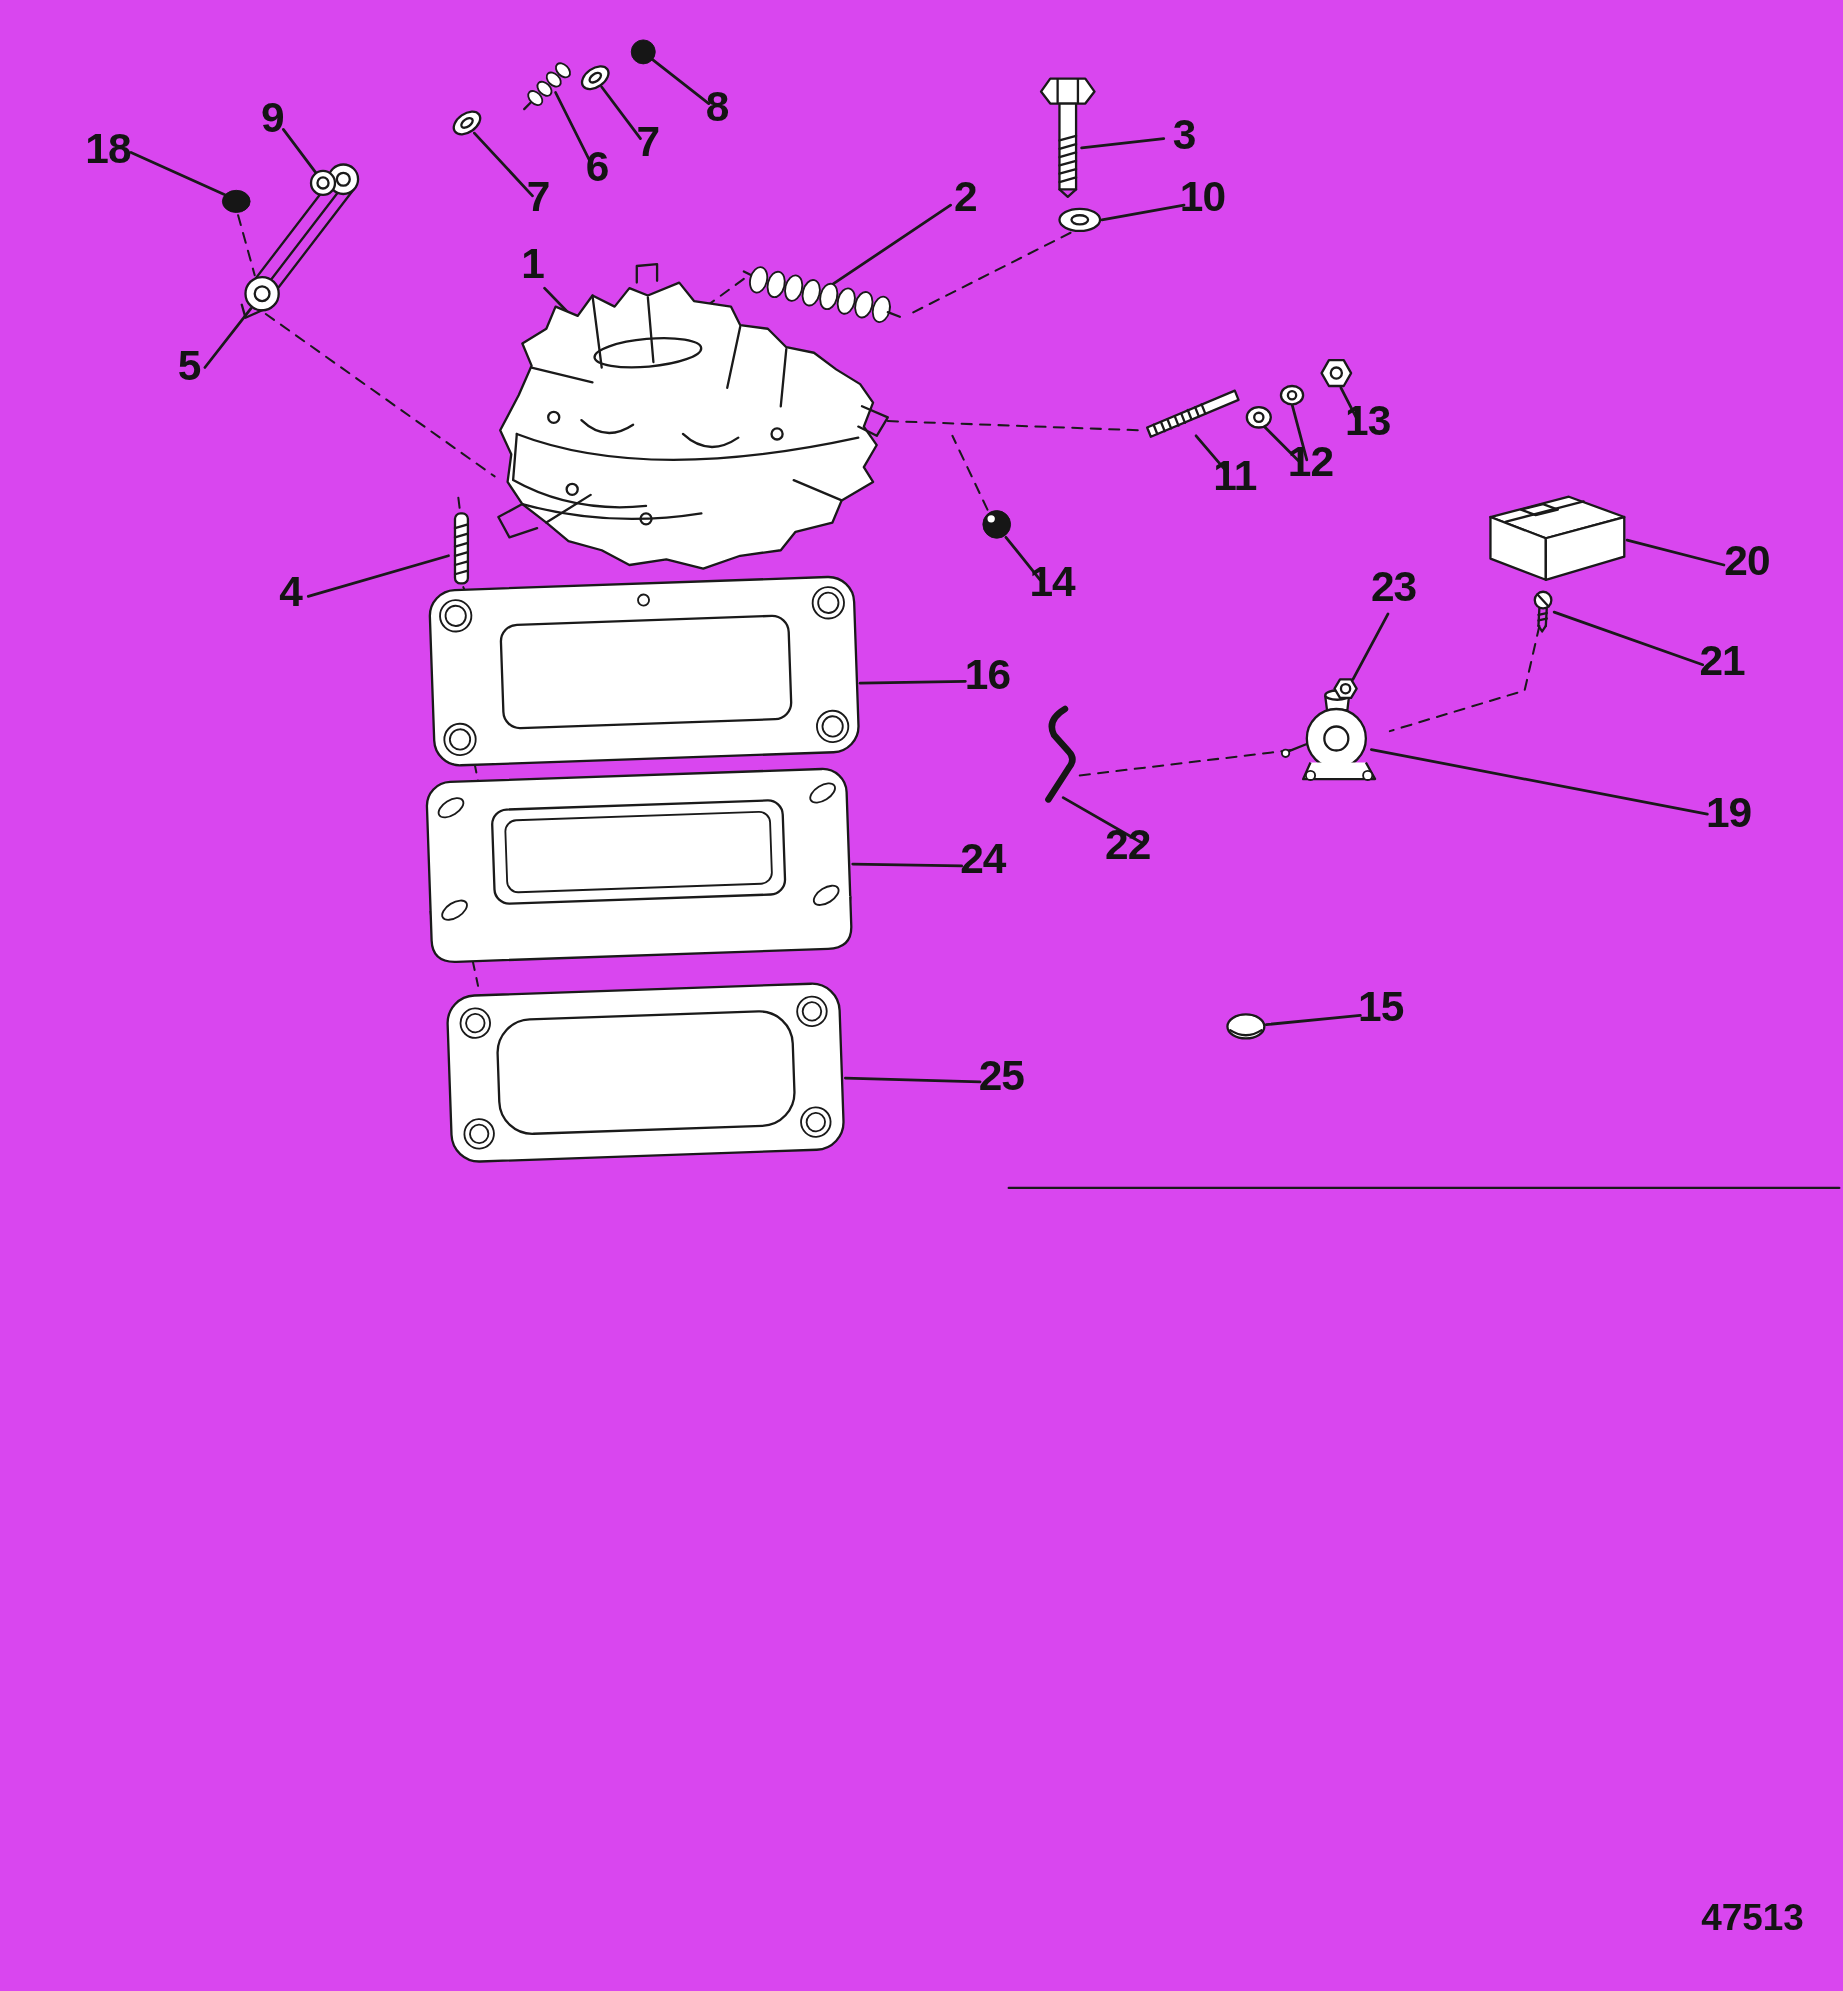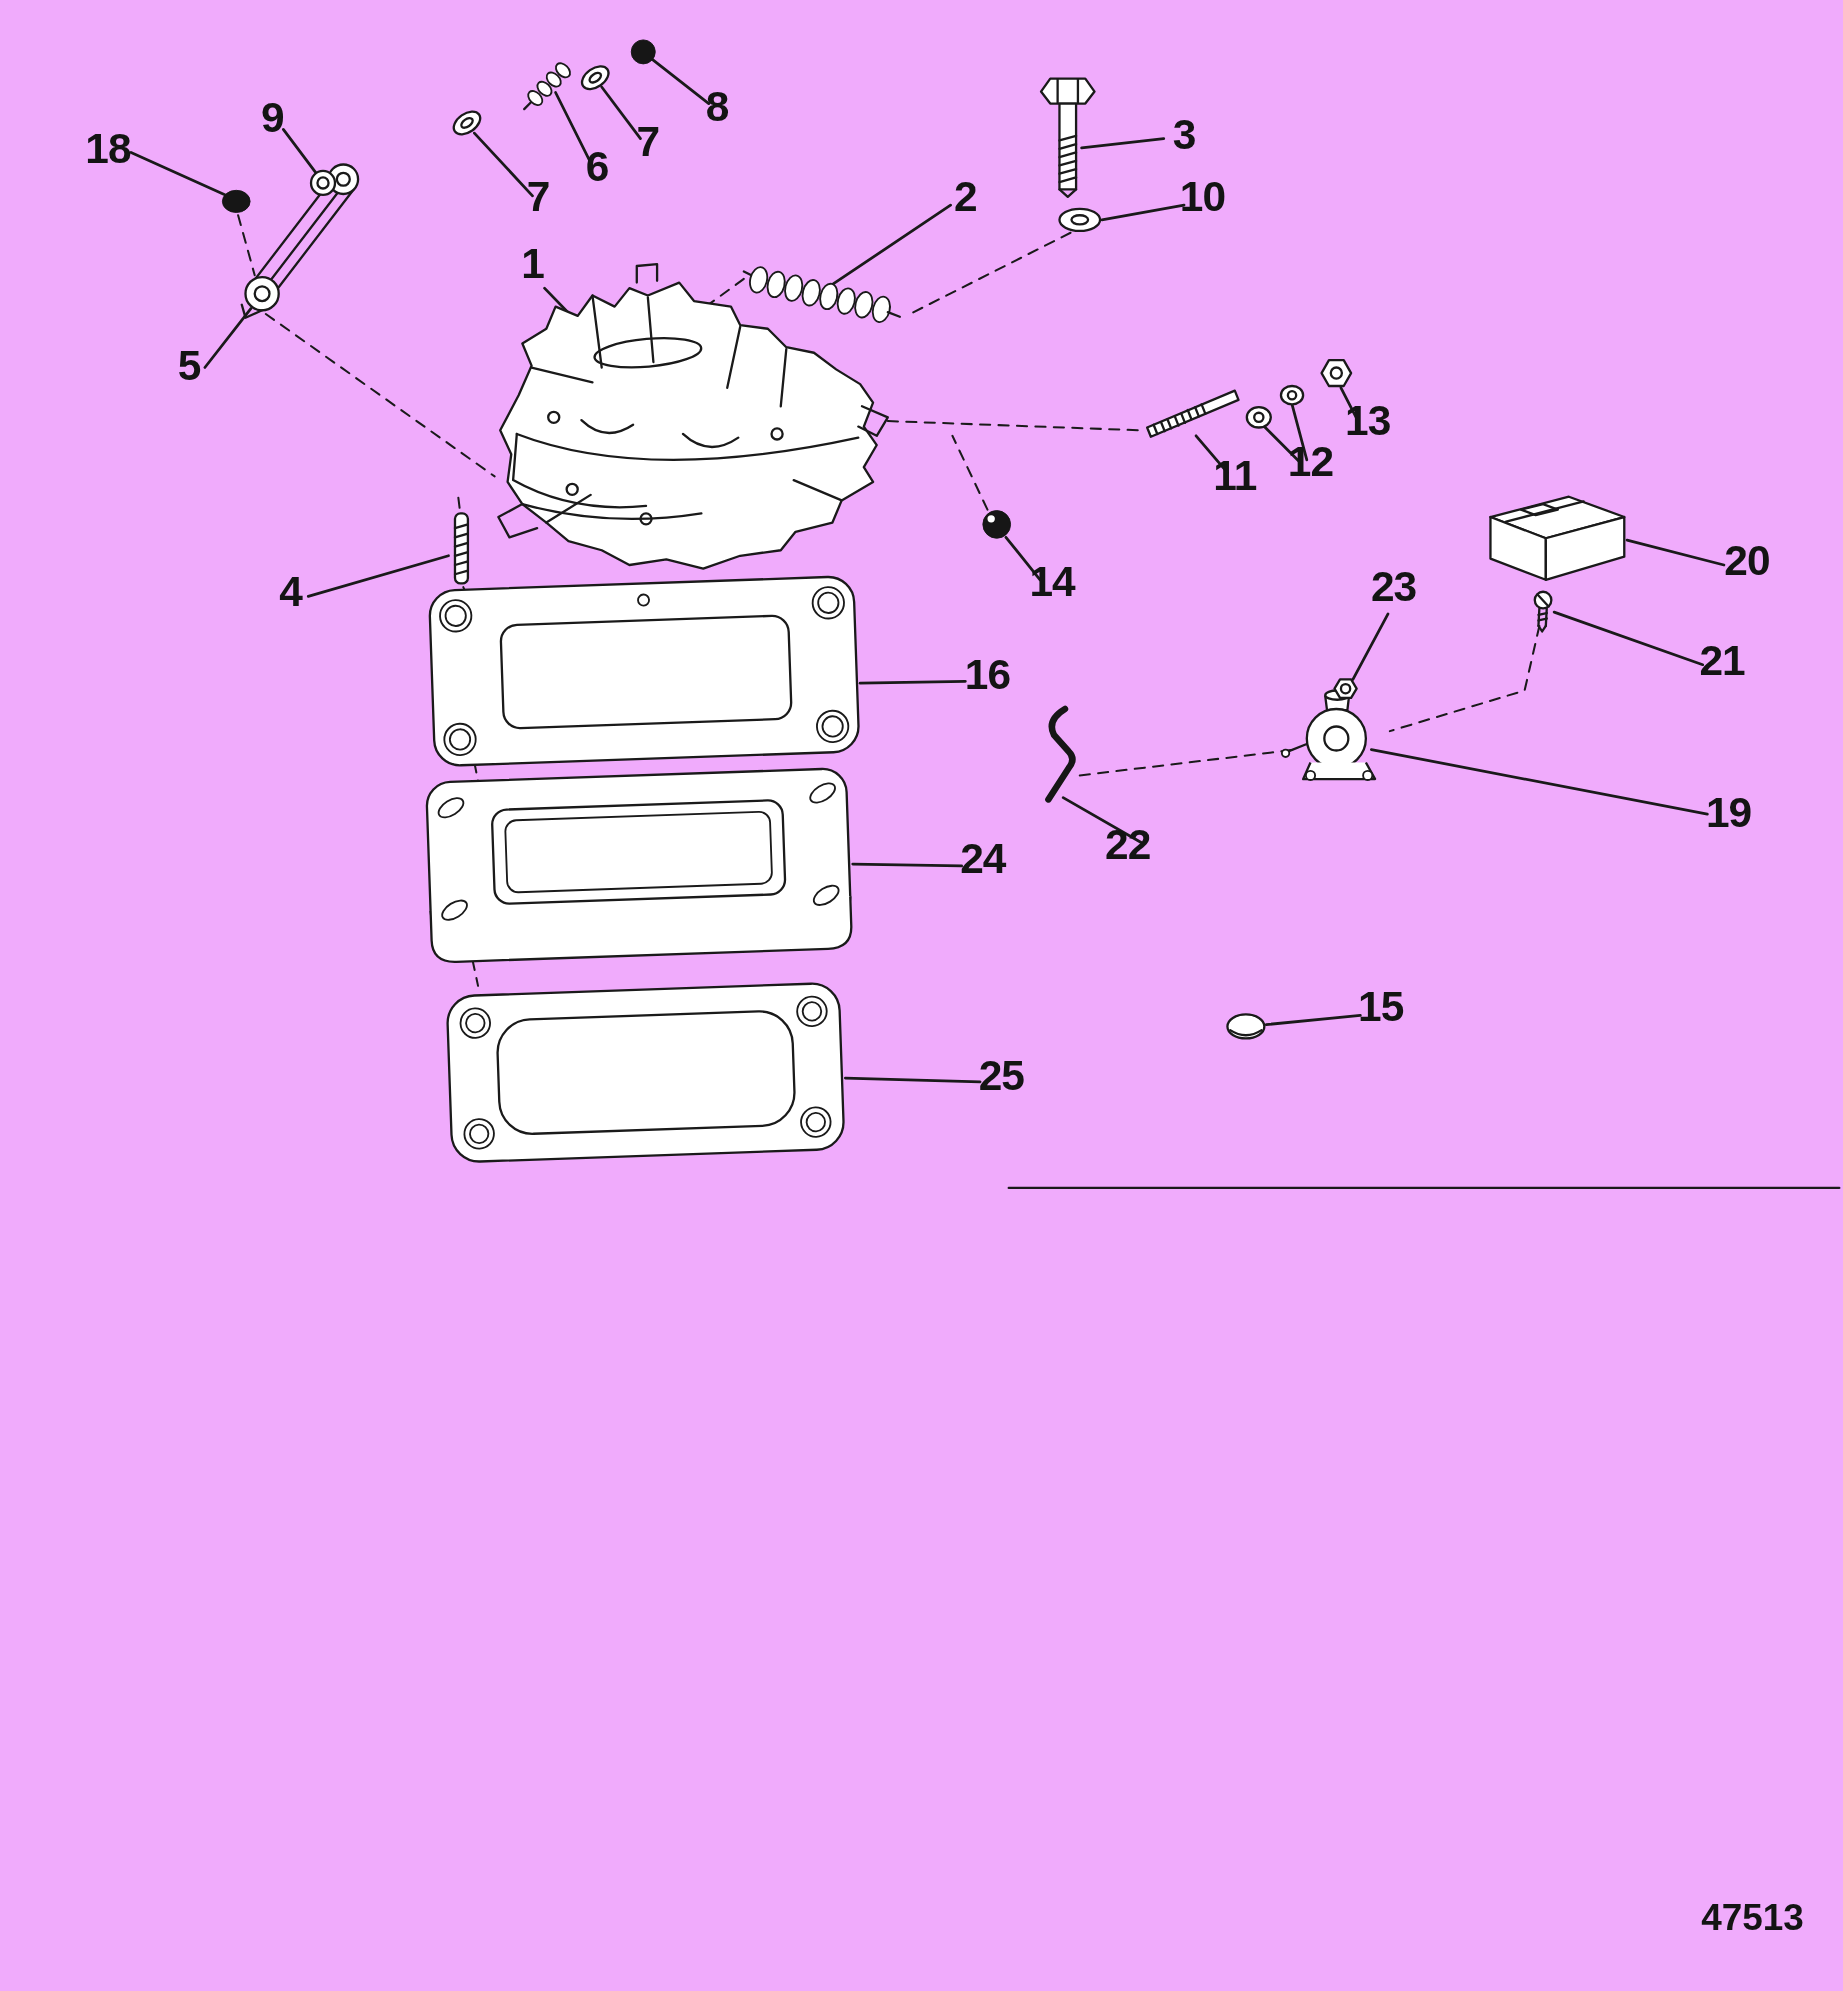--- a/index.html
+++ b/index.html
@@ -1,16 +1,16 @@
 <!DOCTYPE html>
 <html style="font-size:14.8px"><head>
 <meta charset="utf-8">
 <style>
   html,body{margin:0;padding:0;background:#ffffff;}
-  .canvas{position:relative;width:1843px;height:1992px;background:#f0abfc;overflow:hidden;}
+  .canvas{position:relative;width:1843px;height:1992px;background:#d946ef;overflow:hidden;}
   svg{display:block;}
   .s   {fill:none;stroke:#1a1a1a;stroke-width:2.5;stroke-linejoin:round;stroke-linecap:round;}
   .sw  {fill:#ffffff;stroke:#1a1a1a;stroke-width:2.5;stroke-linejoin:round;}
   .sw2 {fill:#ffffff;stroke:#1a1a1a;stroke-width:2;stroke-linejoin:round;}
   .blk {fill:#161616;stroke:#161616;}
   .ld  {stroke:#1a1a1a;stroke-width:3;fill:none;stroke-linecap:round;}
   .dsh {stroke:#1a1a1a;stroke-width:2.2;fill:none;stroke-dasharray:11 9;stroke-linecap:round;}
   text.cl {font-family:"Liberation Sans",sans-serif;font-weight:bold;font-size:46px;fill:#141414;letter-spacing:-1px;text-anchor:middle;}
   text.dn {font-family:"Liberation Sans",sans-serif;font-weight:bold;font-size:40px;fill:#141414;text-anchor:middle;}
 </style>

